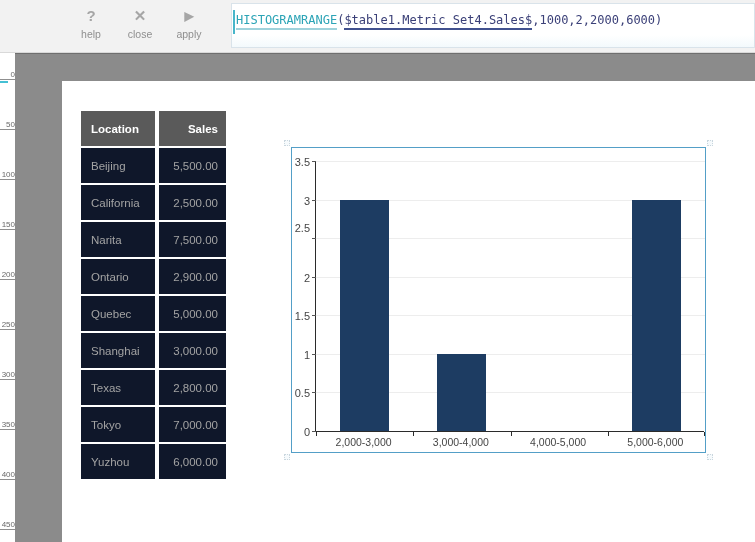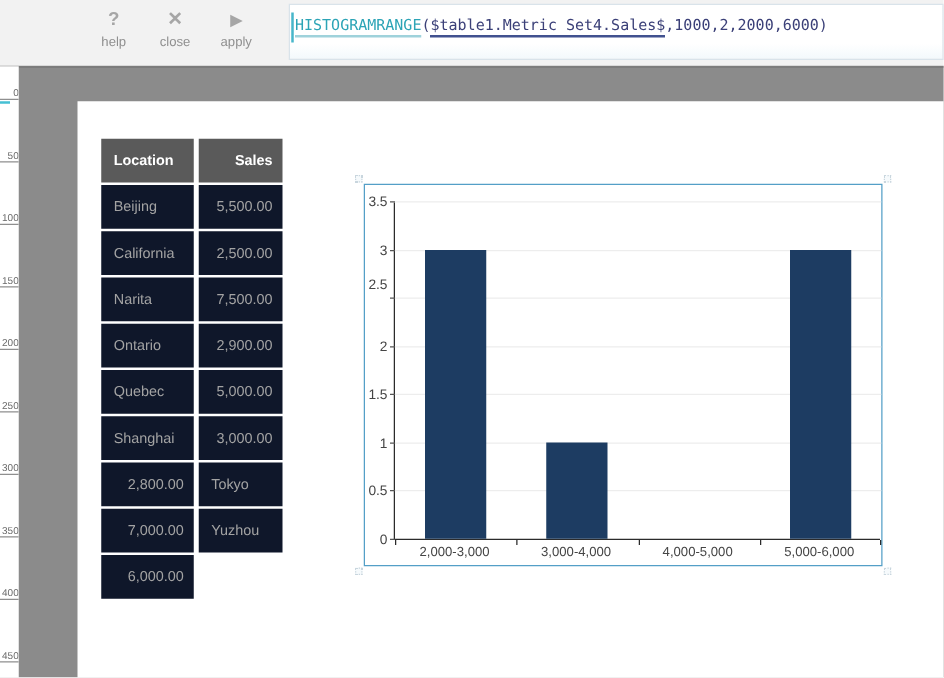--- a/index.html
+++ b/index.html
@@ -115,20 +115,21 @@
           <div class="cell td col0">California</div>
           <div class="cell td col1">2,500.00</div>
           <div class="cell td col0">Narita</div>
           <div class="cell td col1">7,500.00</div>
           <div class="cell td col0">Ontario</div>
           <div class="cell td col1">2,900.00</div>
           <div class="cell td col0">Quebec</div>
           <div class="cell td col1">5,000.00</div>
           <div class="cell td col0">Shanghai</div>
           <div class="cell td col1">3,000.00</div>
+          <div class="cell td col0">Texas</div>
           <div class="cell td col1">2,800.00</div>
           <div class="cell td col0">Tokyo</div>
           <div class="cell td col1">7,000.00</div>
           <div class="cell td col0">Yuzhou</div>
           <div class="cell td col1">6,000.00</div>
         </div>
 
       <div class="chart">
         <div class="handle h-tl"></div>
         <div class="handle h-tr"></div>

